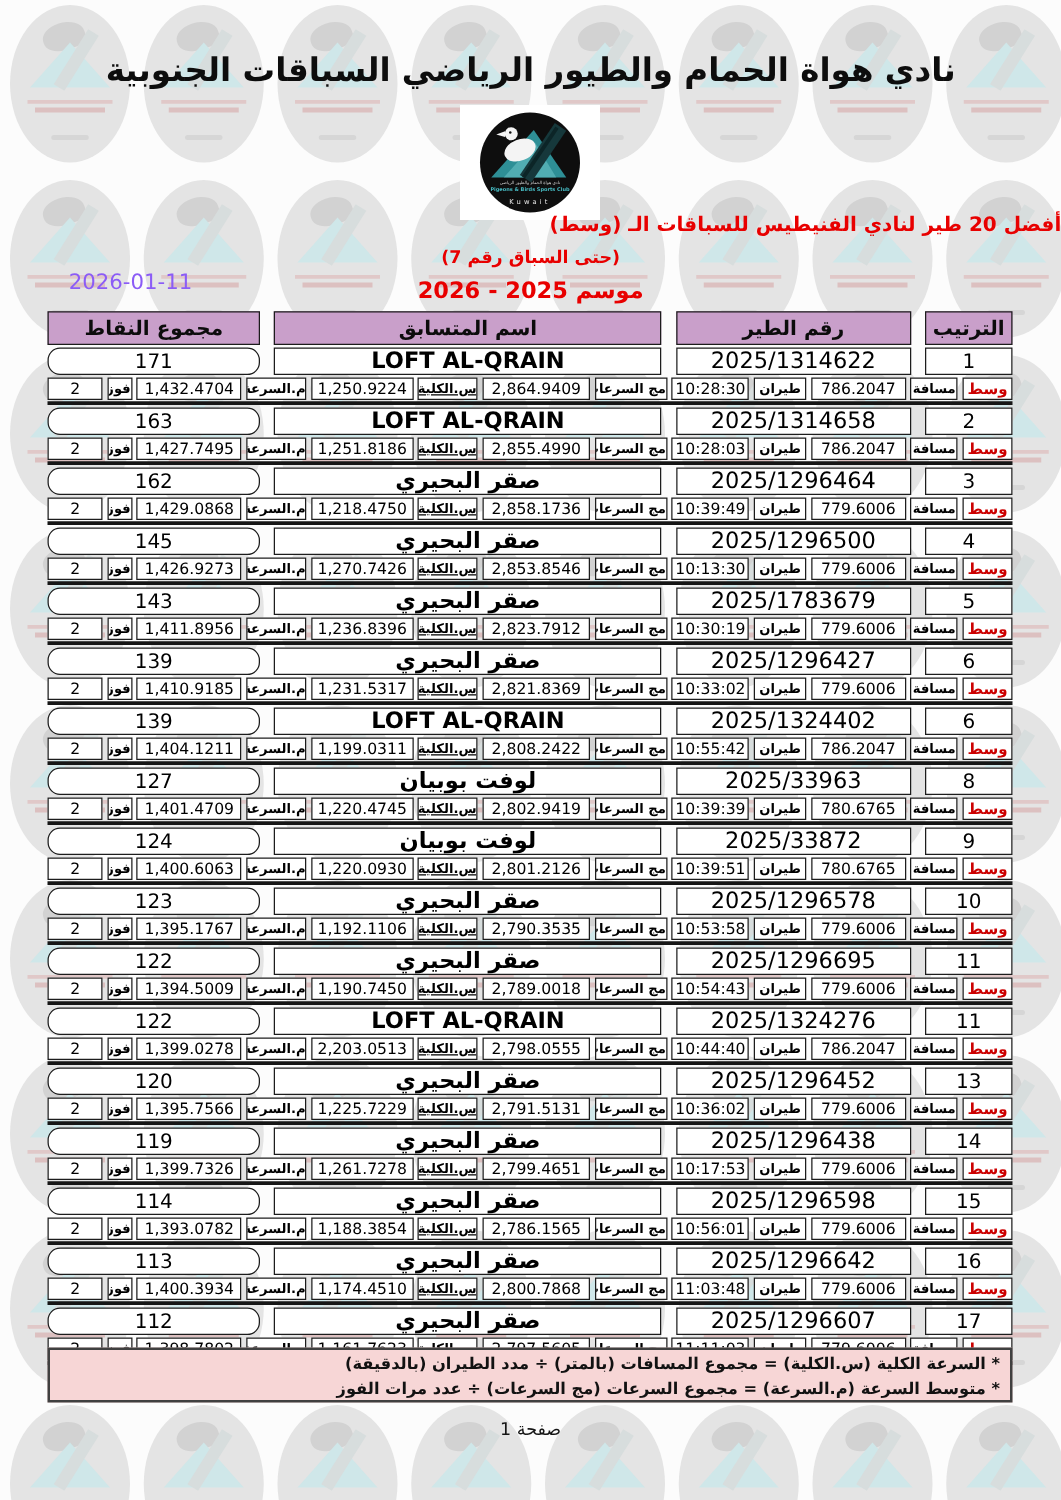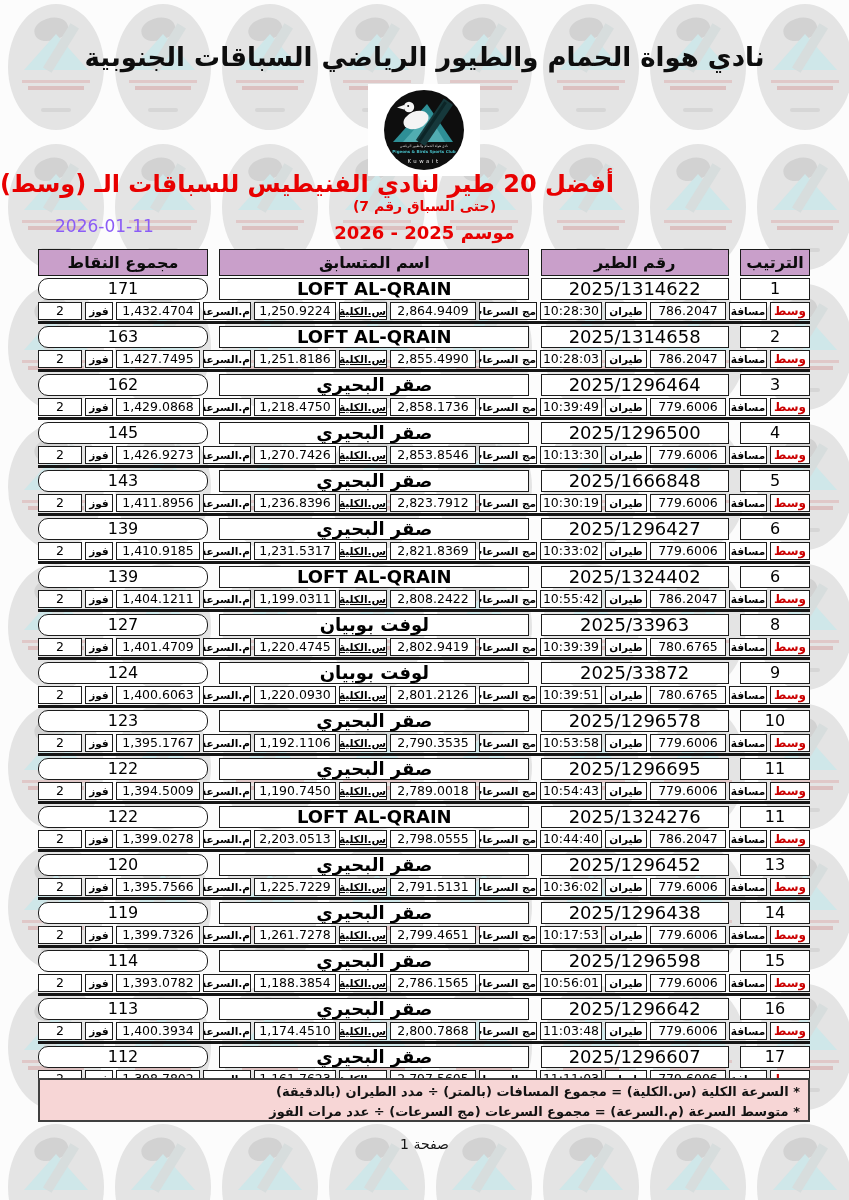--- a/index.html
+++ b/index.html
@@ -16,21 +16,21 @@
   .wm .b{width:34px;height:22px;left:26px;top:14px;background:#d2d2d2;border-radius:60% 70% 40% 60%;transform:rotate(-18deg);}
   .wm .t{left:16px;top:30px;width:0;height:0;border-left:32px solid transparent;border-right:32px solid transparent;border-bottom:36px solid #cfe7e9;}
   .wm .s{left:48px;top:18px;width:10px;height:52px;background:#d7dddd;transform:rotate(32deg);}
   .wm .l1{left:14px;top:76px;width:68px;height:3px;background:#e0c8c8;}
   .wm .l2{left:20px;top:82px;width:56px;height:4px;background:#dcc0c0;}
   .wm .l3{left:33px;top:104px;width:30px;height:4px;background:#d6d6d6;border-radius:2px;}
   
   .content{position:absolute;inset:0;z-index:1;}
   .club-title{position:absolute;top:42px;left:0;width:100%;text-align:center;font-size:26px;font-weight:bold;color:#0d0d0d;}
   .logo-box{position:absolute;left:368px;top:84px;width:112px;height:92px;background:#fff;display:flex;align-items:center;justify-content:center;}
-  .red-1{position:absolute;top:170px;left:0;width:100%;text-align:left;font-size:24px;font-weight:bold;color:var(--red);}
+  .red-1{position:absolute;top:170px;left:0;width:100%;text-align:right;font-size:16px;font-weight:bold;color:var(--red);}
   .red-2{position:absolute;top:198px;left:0;width:100%;text-align:center;font-size:14px;font-weight:bold;color:var(--red);}
   .red-3{position:absolute;top:222px;left:0;width:100%;text-align:center;font-size:18px;font-weight:bold;color:var(--red);}
   .date{position:absolute;left:55px;top:216px;font-size:17px;color:#8b5cf6;}
   
   .tbl{position:absolute;left:38px;top:249px;width:772px;direction:rtl;}
   .hdr-row{display:flex;justify-content:space-between;}
   .hdr-cell{height:27px;line-height:25px;background:var(--hdr-purple);border:1px solid var(--border);text-align:center;font-size:16px;font-weight:bold;color:#0c0c0c;}
   .col-rank{width:70px;}.col-bird{width:188px;}.col-name{width:310px;}.col-points{width:170px;}
   .main-row{display:flex;justify-content:space-between;margin-top:2px;}
   .box{height:22px;line-height:20px;background:#fff;border:1px solid var(--border);text-align:center;overflow:hidden;white-space:nowrap;}
@@ -41,21 +41,21 @@
   .detail-row{display:flex;justify-content:space-between;margin-top:2px;}
   .dbox{height:18px;line-height:16px;background:#fff;border:1px solid var(--border);text-align:center;overflow:hidden;white-space:nowrap;}
   .dbox.lbl{font-size:10.5px;font-weight:bold;}
   .dbox.val{font-size:12.5px;}
   .dbox.cat{width:40px;font-size:12px;font-weight:bold;color:var(--cat-red);}
   .w-dist-l{width:38px;}.w-dist{width:76px;}
   .w-fly-l{width:42px;}.w-time{width:62px;}
   .w-sum-l{width:58px;}.w-sum{width:86px;}
   .w-tot-l{width:48px;text-decoration:underline;}.w-tot{width:82px;}
   .w-avg-l{width:48px;}.w-avg{width:84px;}
-  .w-win-l{width:28px;}.w-win{width:44px;}
+  .w-win-l{width:20px;}.w-win{width:44px;}
   .sep{height:3px;background:var(--sep);margin-top:1px;}
   
   .notes{position:absolute;left:38px;top:1078px;width:772px;height:44px;background:var(--pink);border:2px solid #404040;direction:rtl;padding:2px 8px 0 8px;}
   .notes div{font-size:13px;font-weight:bold;color:#121212;line-height:20px;text-align:right;}
   .page-num{position:absolute;top:1136px;left:0;width:100%;text-align:center;font-size:14px;color:#151515;}
 </style>
 </head>
 <body>
 
 <div class="page">
@@ -745,21 +745,21 @@
       <div class="dbox val w-avg">1,426.9273</div>
       <div class="dbox lbl w-win-l">فوز</div>
       <div class="dbox val w-win">2</div>
     </div>
     <div class="sep"></div>
   </div>
 
   <div class="record">
     <div class="main-row">
       <div class="box col-rank">5</div>
-      <div class="box col-bird">2025/1666848</div>
+      <div class="box col-bird">2025/1783679</div>
       <div class="box col-name">صقر البحيري</div>
       <div class="box col-points">143</div>
     </div>
     <div class="detail-row">
       <div class="dbox cat">وسط</div>
       <div class="dbox lbl w-dist-l">مسافة</div>
       <div class="dbox val w-dist">779.6006</div>
       <div class="dbox lbl w-fly-l">طيران</div>
       <div class="dbox val w-time">10:30:19</div>
       <div class="dbox lbl w-sum-l">مج السرعات</div>

